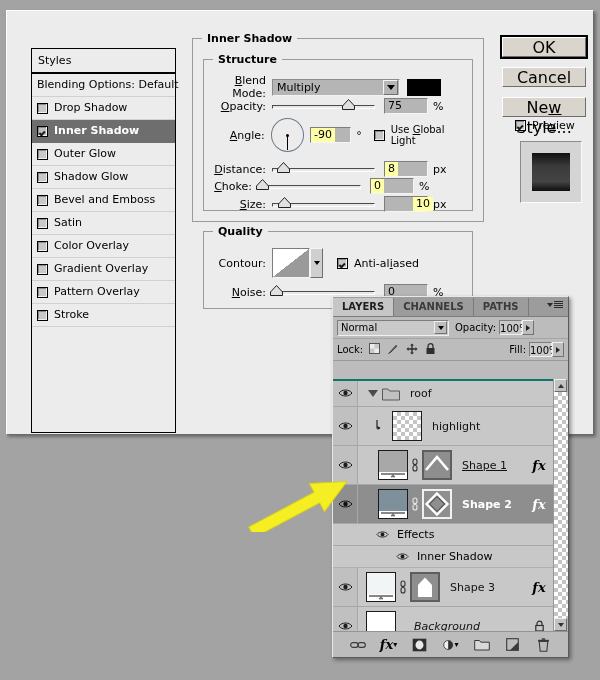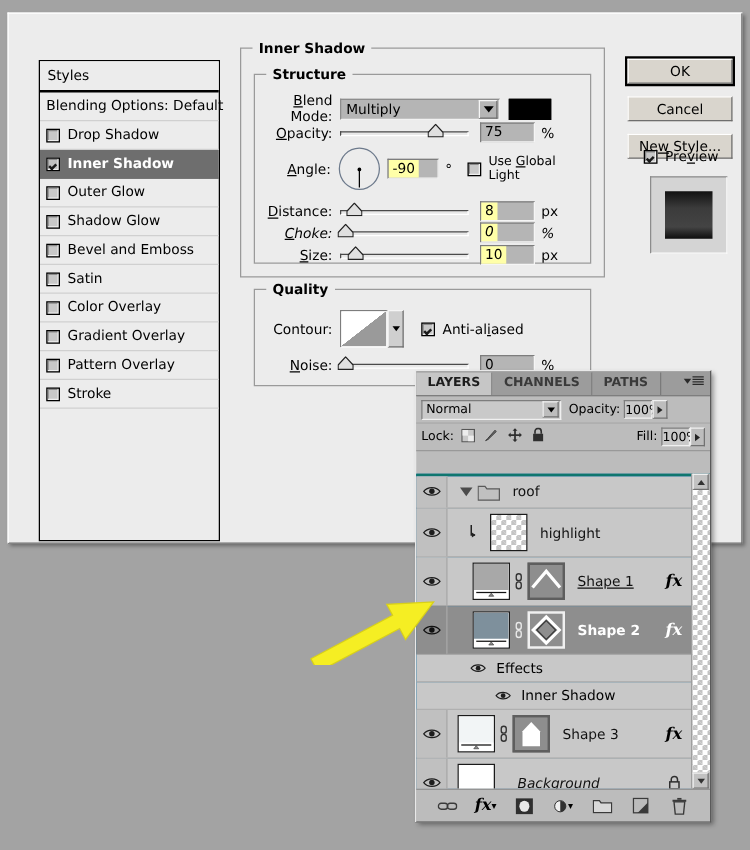--- a/index.html
+++ b/index.html
@@ -194,23 +194,22 @@
     border-top: 4px solid #000;
   }
 
   
   .btn {
     position: absolute;
     width: 84px; height: 20px;
     background: #d9d5cd;
     border-top: 1px solid #ffffff; border-left: 1px solid #ffffff;
     border-right: 1px solid #6e6e6e; border-bottom: 1px solid #6e6e6e;
-    font-size: 11px; text-align: center; line-height: 20px;
-    box-sizing: border-box;
-    margin-top: 10px;
+    font-size: 16px; text-align: center; line-height: 20px;
+    box-sizing: border-box;
   }
   .btn.default { box-shadow: 0 0 0 2px #000; }
   .preview-row {
     position: absolute; left: 508px; top: 108px;
     display: flex; align-items: center; font-size: 11px;
   }
   .preview-thumb {
     position: absolute; left: 513px; top: 130px;
     width: 62px; height: 62px;
     background: #d4d4d4;
@@ -523,21 +522,21 @@
               <polygon points="6.5,0.5 12.5,7 12.5,10.5 0.5,10.5 0.5,7" fill="#e0e0e0" stroke="#222" stroke-width="1"></polygon>
             </svg>
         </div>
       </div>
       <div class="numfield hl" style="width:44px; margin-left:9px;">
         <span class="val">8</span>
       </div>
       <span class="unit">px</span>
     </div>
 
-    <div class="field-row" style="left:196px; top:167px; width:268px;font-style:italic;">
+    <div class="field-row" style="left:182px; top:167px; width:268px;">
       <span class="flabel" style="width:63px;"><span class="u">C</span>hoke:</span>
       <div class="slider" style="width:103px; margin-left:6px;">
         <div class="track"></div>
         <div class="thumb" style="left:-2px;">
           <svg width="13" height="11" viewBox="0 0 13 11">
               <polygon points="6.5,0.5 12.5,7 12.5,10.5 0.5,10.5 0.5,7" fill="#e0e0e0" stroke="#222" stroke-width="1"></polygon>
             </svg>
         </div>
       </div>
       <div class="numfield hl" style="width:44px; margin-left:9px;">
@@ -549,21 +548,21 @@
     <div class="field-row" style="left:196px; top:185px; width:268px;">
       <span class="flabel" style="width:63px;"><span class="u">S</span>ize:</span>
       <div class="slider" style="width:103px; margin-left:6px;">
         <div class="track"></div>
         <div class="thumb" style="left:6px;">
           <svg width="13" height="11" viewBox="0 0 13 11">
               <polygon points="6.5,0.5 12.5,7 12.5,10.5 0.5,10.5 0.5,7" fill="#e0e0e0" stroke="#222" stroke-width="1"></polygon>
             </svg>
         </div>
       </div>
-      <div class="numfield hl" style="width:44px; margin-left:9px;">
+      <div class="numfield hl" style="width:44px; margin-left:9px;padding-left:28px;">
         <span class="val">10</span>
       </div>
       <span class="unit">px</span>
     </div>
 
     <div class="grp" id="quality-group">
       <div class="grp-title">Quality</div>
     </div>
 
     <div class="field-row" style="left:196px; top:236px; width:268px; height:32px;">

